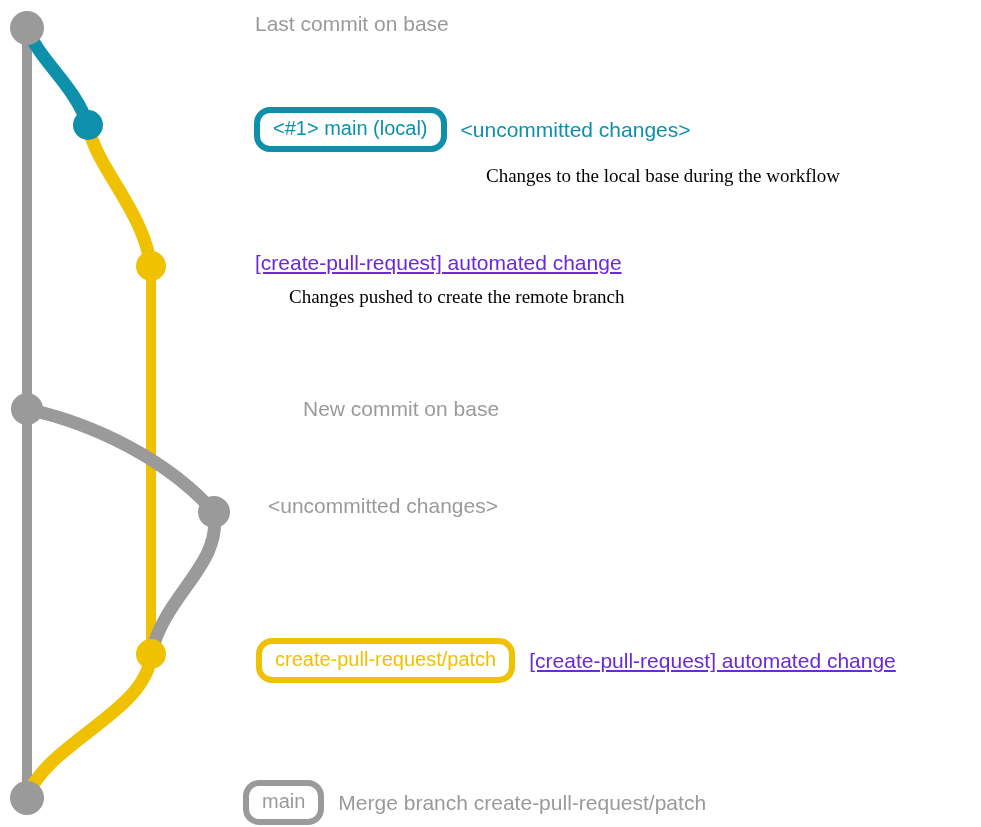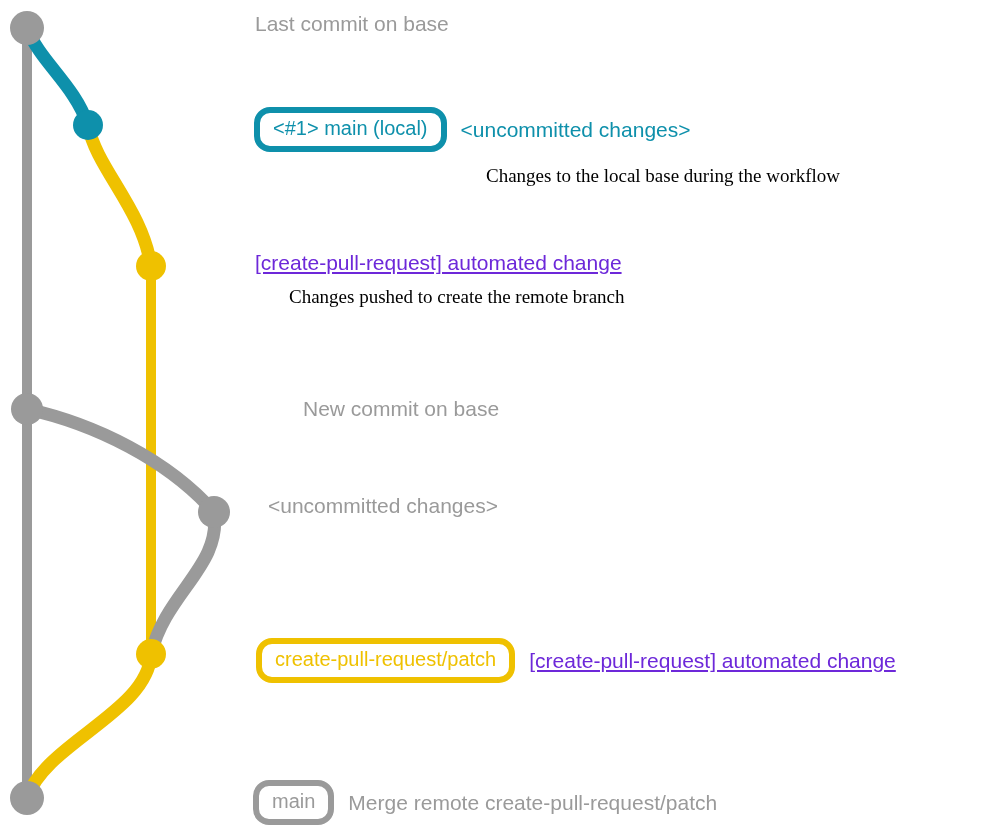--- a/index.html
+++ b/index.html
@@ -80,21 +80,21 @@
     white-space: nowrap;
     margin-top: 14px;
   }
   
   #row-last-commit       { left: 255px; top: 13px; }
   #row-local-1           { left: 254px; top: 107px; }
   #row-automated-1       { left: 255px; top: 252px; }
   #row-new-commit        { left: 255px; top: 398px; margin-left: 48px; }
   #row-local-2           { left: 254px; top: 495px; }
   #row-automated-2       { left: 256px; top: 638px; }
-  #row-merge             { left: 253px; top: 780px; }
+  #row-merge             { left: 243px; top: 780px; }
 
   #row-local-1  .body-text { margin-left: 232px; }
   #row-automated-1 .body-text { margin-left: 34px; }
   #row-local-2  .body-text { margin-left: 231px; }
   #row-automated-2 .body-text { margin-left: 308px; }
 </style>
 </head>
 <body>
 
 <svg id="graph-canvas" viewBox="0 0 981 827" xmlns="http://www.w3.org/2000/svg">
@@ -160,17 +160,17 @@
   <div class="row" id="row-automated-2">
     <div class="row-line">
       <span class="badge yellow">create-pull-request/patch</span>
       <span class="subject yellow with-badge">[create-pull-request] automated change</span>
     </div>
   </div>
 
   <div class="row" id="row-merge">
     <div class="row-line">
       <span class="badge gray">main</span>
-      <span class="subject gray with-badge">Merge remote create-pull-request/patch</span>
+      <span class="subject gray with-badge">Merge branch create-pull-request/patch</span>
     </div>
   </div>
 
 </div>
 
 </body></html>

